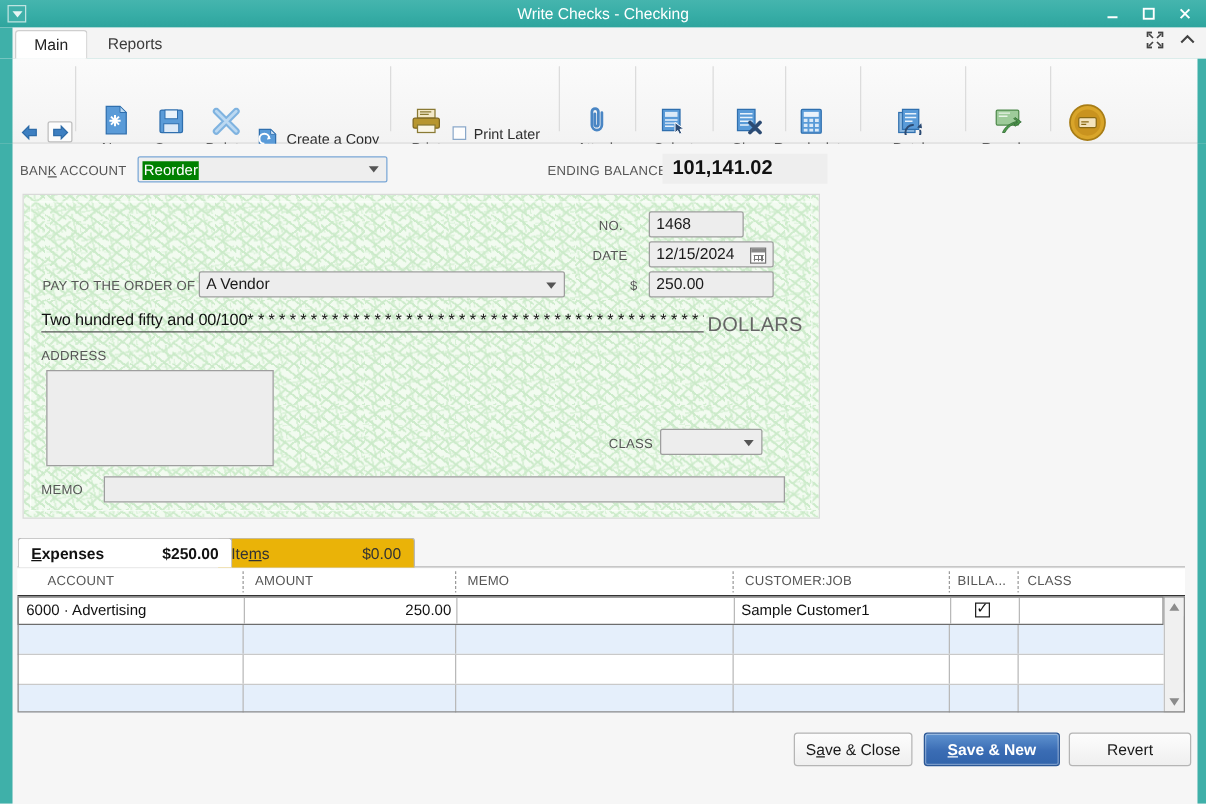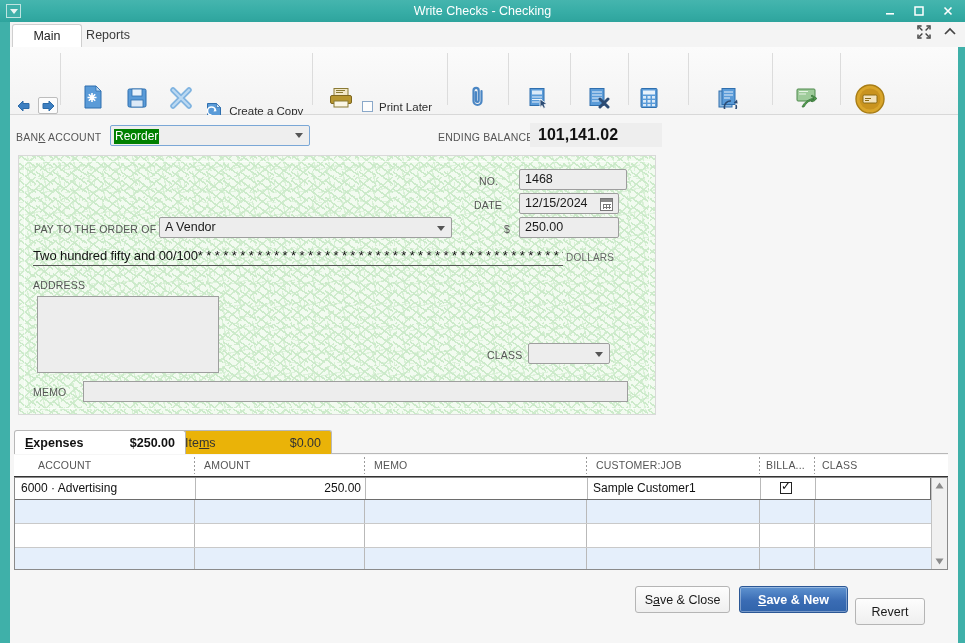--- a/index.html
+++ b/index.html
@@ -146,21 +146,21 @@
   .calicon::after{ content:""; position:absolute; left:2px; top:5px; width:8px; height:5px;
     background:
       repeating-linear-gradient(to right,#777 0 1px, transparent 1px 3px),
       repeating-linear-gradient(to bottom,#777 0 1px, transparent 1px 3px);}
 
   .amount-words{
     position:absolute; left:33px; top:248px; width:530px;
     font-size:13px; color:#111; white-space:nowrap; overflow:hidden;
     border-bottom:1px solid #555; padding-bottom:2px; letter-spacing:-0.1px;
   }
-  .dollars-lbl{ position:absolute; left:566px; top:252px; font-size:10px; color:#666; }
+  .dollars-lbl{ position:absolute; left:566px; top:252px; font-size:16px; color:#666; }
 
   .addr-label{ position:absolute; left:33px; top:279px; }
   .addr-box{ position:absolute; left:37px; top:296px; width:182px; height:77px;
              background:#ededed; border:1px solid #9e9e9e;}
   .memo-label{ position:absolute; left:33px; top:386px; }
   .memo-box{ position:absolute; left:83px; top:381px; width:545px; height:21px;
              background:#ededed; border:1px solid #9e9e9e;}
   .class-label{ position:absolute; left:487px; top:349px; }
   .class-box{ position:absolute; left:528px; top:343px; width:82px; height:21px;}
 
@@ -239,21 +239,21 @@
         <svg width="12" height="12" viewBox="0 0 12 12">
             <path d="M2.5 2.5 L9.5 9.5 M9.5 2.5 L2.5 9.5" stroke="#fff" stroke-width="1.6"></path>
           </svg>
       </div>
     </div>
   </div>
 
   <div class="tabstrip">
     <div class="bg-right"></div>
     <div class="teal-left"></div>
-    <div class="tab active" style="left:12px; width:70px;">
+    <div class="tab active" style="left:12px; width:58px;">
       <span>Main</span>
     </div>
     <div class="tab inactive" style="left:72px; width:72px;">
       <span>Reports</span>
     </div>
     <div class="tabtools">
       <span>
         <svg width="14" height="14" viewBox="0 0 14 14">
           <path d="M1 4.6 L1 1 L4.6 1 M9.4 1 L13 1 L13 4.6 M13 9.4 L13 13 L9.4 13 M4.6 13 L1 13 L1 9.4" stroke="#444" stroke-width="1.5" fill="none"></path>
           <path d="M2.2 2.2 L5.4 5.4 M11.8 2.2 L8.6 5.4 M11.8 11.8 L8.6 8.6 M2.2 11.8 L5.4 8.6" stroke="#444" stroke-width="1.4"></path>
@@ -465,21 +465,21 @@
       </span>
   </div>
   <div class="lblsm eb-label">ENDING BALANCE</div>
   <div class="eb-value">101,141.02</div>
 
   <div class="check">
     <div class="pattern"></div>
     <div class="inner-border"></div>
 
     <div class="lblsm check-field" style="left:460px; top:19px;">NO.</div>
-    <div class="field check-field" style="left:500px; top:13px; width:108px;">
+    <div class="field check-field" style="left:500px; top:13px; width:76px;">
       <span>1468</span>
     </div>
 
     <div class="lblsm check-field" style="left:455px; top:43px;">DATE</div>
     <div class="field check-field" style="left:500px; top:37px; width:100px;">
       <span>12/15/2024</span>
       <span class="calicon"></span>
     </div>
 
     <div class="lblsm check-field" style="left:15px; top:67px;">PAY TO THE ORDER OF</div>
@@ -601,17 +601,17 @@
     </div>
   </div>
   <div class="grid-outline"></div>
 
   <div class="btn" style="left:635px; top:586px; width:95px;">
     <span>S<u>a</u><span>ve &amp; Close</span></span>
   </div>
   <div class="btn primary" style="left:739px; top:586px; width:109px;">
     <span><u>S</u><span>ave &amp; New</span></span>
   </div>
-  <div class="btn" style="left:855px; top:586px; width:70px;margin-top:12px;">
+  <div class="btn" style="left:855px; top:586px; width:98px;">
     <span>Revert</span>
   </div>
 
 </div>
 
 </body></html>

